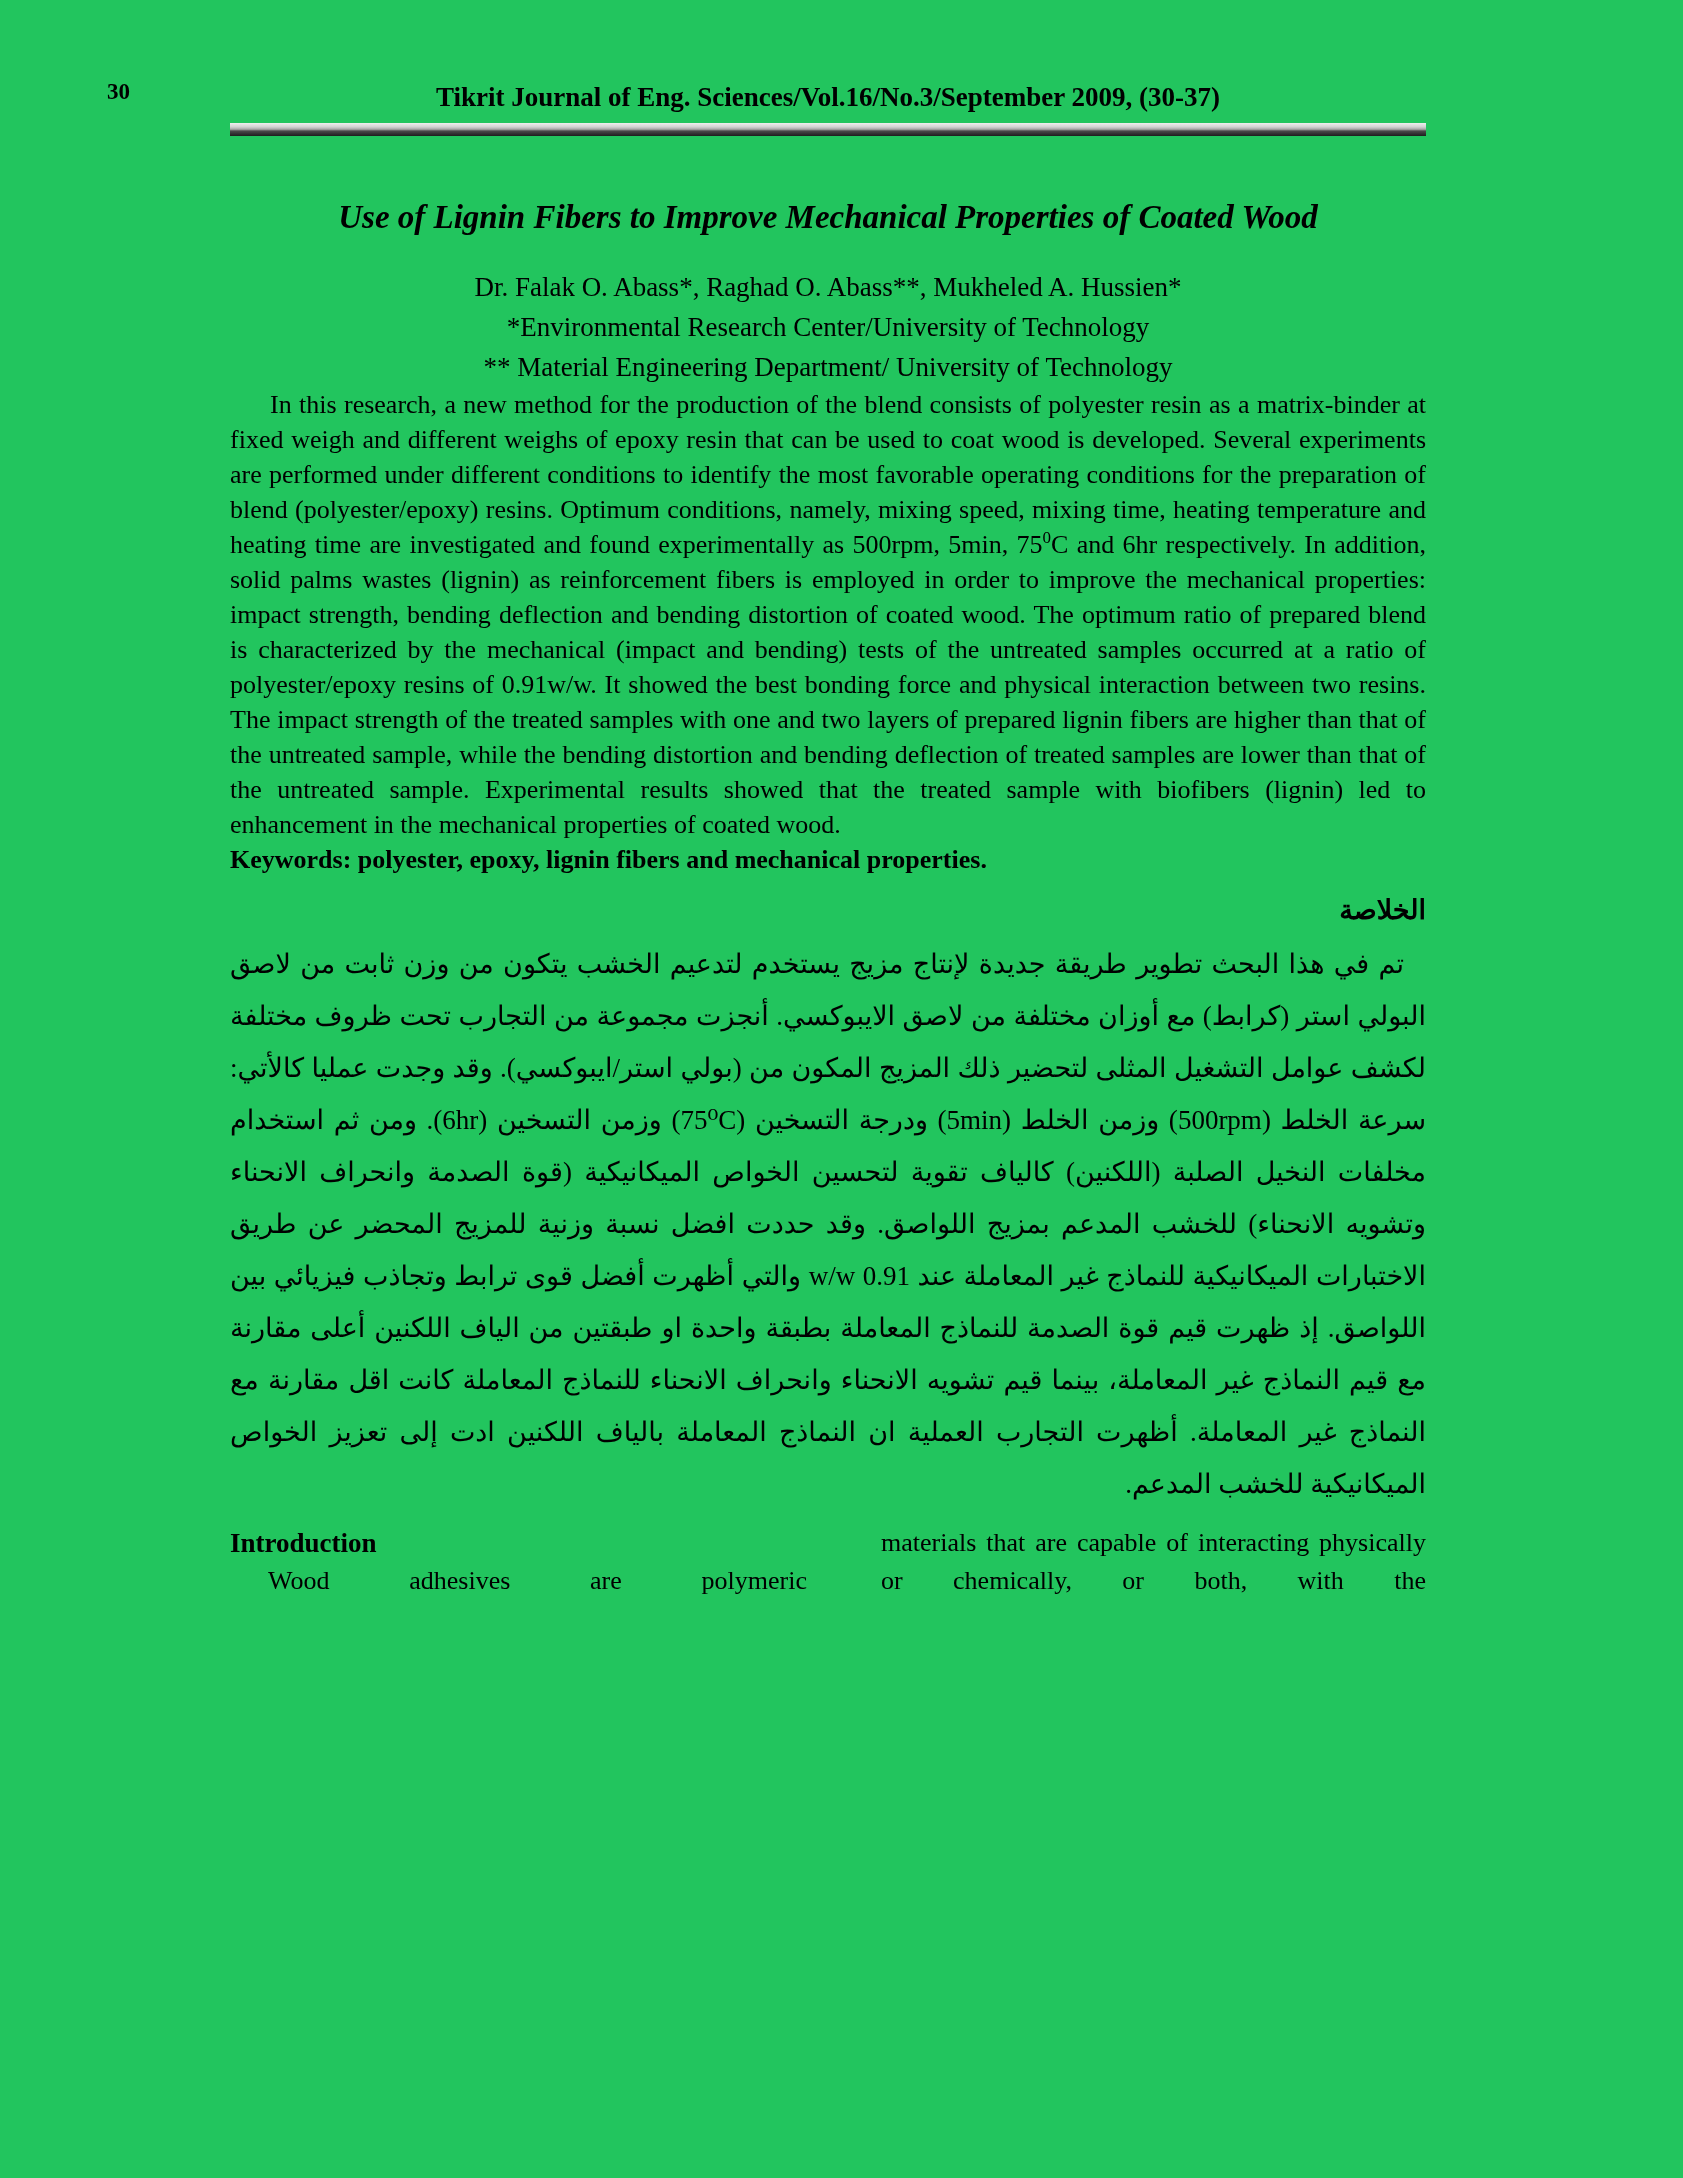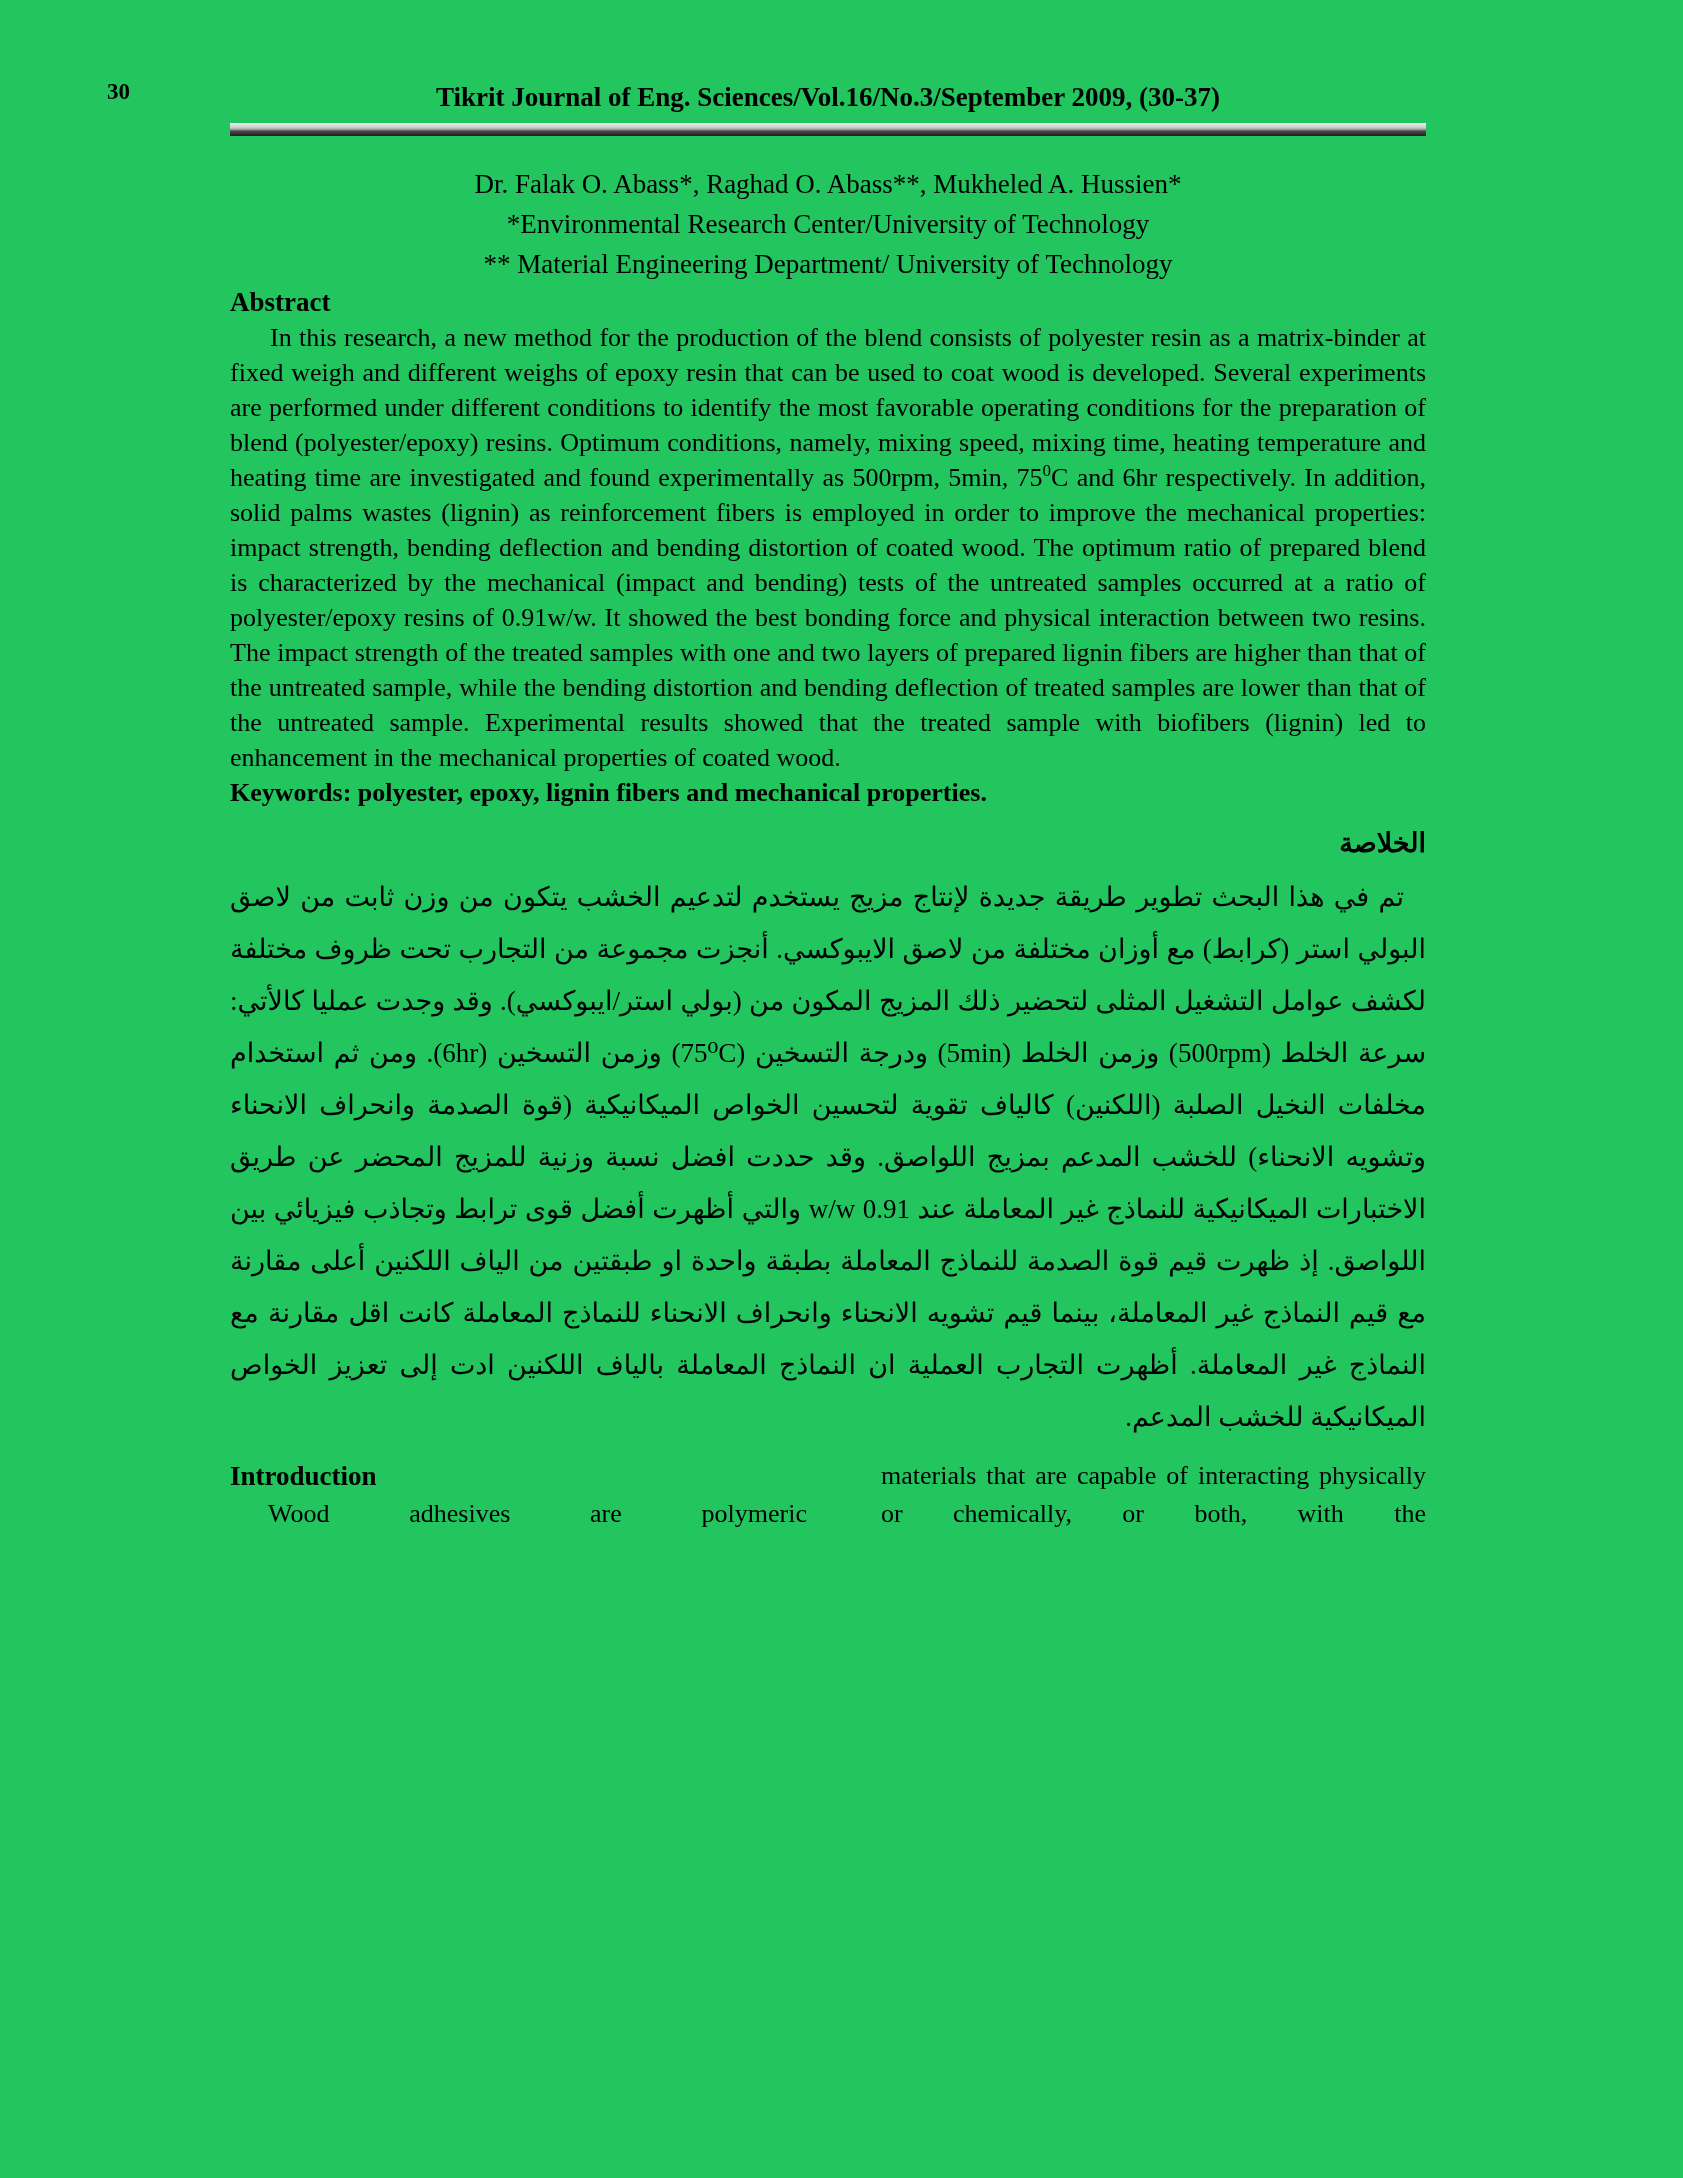--- a/index.html
+++ b/index.html
@@ -122,28 +122,28 @@
 <div class="page">
 
   <div class="page-number">30</div>
 
   <div class="content">
 
     <div class="journal-header">Tikrit Journal of Eng. Sciences/Vol.16/No.3/September 2009, (30-37)</div>
 
     <div class="header-rule"></div>
 
+    <h1 class="paper-title">Use of Lignin Fibers to Improve Mechanical Properties of Coated Wood</h1>
 
     <div class="authors-block">
       <div>Dr. Falak O. Abass*, Raghad O. Abass**, Mukheled A. Hussien*</div>
       <div>*Environmental Research Center/University of Technology</div>
       <div>** Material Engineering Department/ University of Technology</div>
     </div>
 
-    <h2 class="section-heading">Abstract</h2>
 
     <p class="abstract-body"><span>In this research, a new method for the production of the blend consists of polyester resin as a matrix-binder at fixed weigh and different weighs of epoxy resin that can be used to coat wood is developed. Several experiments are performed under different conditions to identify the most favorable operating conditions for the preparation of blend (polyester/epoxy) resins. Optimum conditions, namely, mixing speed, mixing time, heating temperature and heating time are investigated and found experimentally as 500rpm, 5min, 75</span><sup>0</sup><span>C and 6hr respectively. In addition, solid palms wastes (lignin) as reinforcement fibers is employed in order to improve the mechanical properties: impact strength, bending deflection and bending distortion of coated wood. The optimum ratio of prepared blend is characterized by the mechanical (impact and bending) tests of the untreated samples occurred at a ratio of polyester/epoxy resins of 0.91w/w. It showed the best bonding force and physical interaction between two resins. The impact strength of the treated samples with one and two layers of prepared lignin fibers are higher than that of the untreated sample, while the bending distortion and bending deflection of treated samples are lower than that of the untreated sample. Experimental results showed that the treated sample with biofibers (lignin) led to enhancement in the mechanical properties of coated wood.</span></p>
 
     <p class="keywords-line">Keywords: polyester, epoxy, lignin fibers and mechanical properties.</p>
 
 
     <h3 class="arabic-heading">الخلاصة</h3>
 
     <p class="arabic-body">تم في هذا البحث تطوير طريقة جديدة لإنتاج مزيج يستخدم لتدعيم الخشب يتكون من وزن ثابت من لاصق البولي استر (كرابط) مع أوزان مختلفة من لاصق الايبوكسي. أنجزت مجموعة من التجارب تحت ظروف مختلفة لكشف عوامل التشغيل المثلى لتحضير ذلك المزيج المكون من (بولي استر/ايبوكسي). وقد وجدت عمليا كالأتي: سرعة الخلط (500rpm) وزمن الخلط (5min) ودرجة التسخين (75⁰C) وزمن التسخين (6hr). ومن ثم استخدام مخلفات النخيل الصلبة (اللكنين) كالياف تقوية لتحسين الخواص الميكانيكية (قوة الصدمة وانحراف الانحناء وتشويه الانحناء) للخشب المدعم بمزيج اللواصق. وقد حددت افضل نسبة وزنية للمزيج المحضر عن طريق الاختبارات الميكانيكية للنماذج غير المعاملة عند w/w 0.91 والتي أظهرت أفضل قوى ترابط وتجاذب فيزيائي بين اللواصق. إذ ظهرت قيم قوة الصدمة للنماذج المعاملة بطبقة واحدة او طبقتين من الياف اللكنين أعلى مقارنة مع قيم النماذج غير المعاملة، بينما قيم تشويه الانحناء وانحراف الانحناء للنماذج المعاملة كانت اقل مقارنة مع النماذج غير المعاملة.  أظهرت التجارب العملية ان النماذج المعاملة بالياف اللكنين ادت إلى تعزيز الخواص الميكانيكية للخشب المدعم.</p>
 

